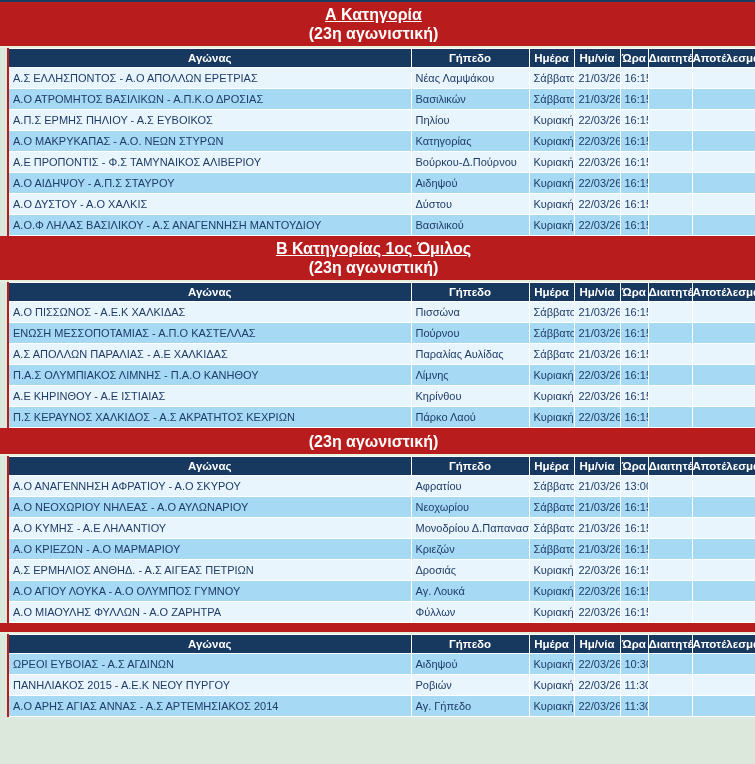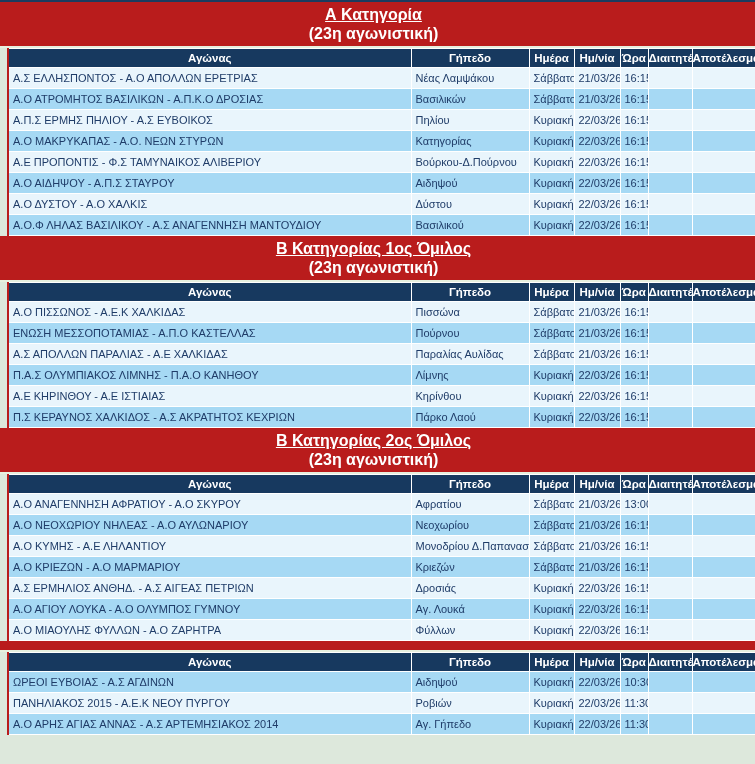--- a/index.html
+++ b/index.html
@@ -276,21 +276,20 @@
     <td class="c-time">16:15</td>
     <td class="c-ref"></td>
     <td class="c-res"></td>
   </tr>
 </tbody>
     </table>
   </section>
 
   <section class="league-section">
     <div class="title-band">
-      <a class="section-title">Β Κατηγορίας 2ος Όμιλος</a>
       <div class="section-subtitle">(23η αγωνιστική)</div>
     </div>
     <table class="fixtures">
       <colgroup>
         <col style="width:403px">
             <col style="width:118px">
             <col style="width:45px">
         <col style="width:46px">
             <col style="width:28px">
             <col style="width:44px">

